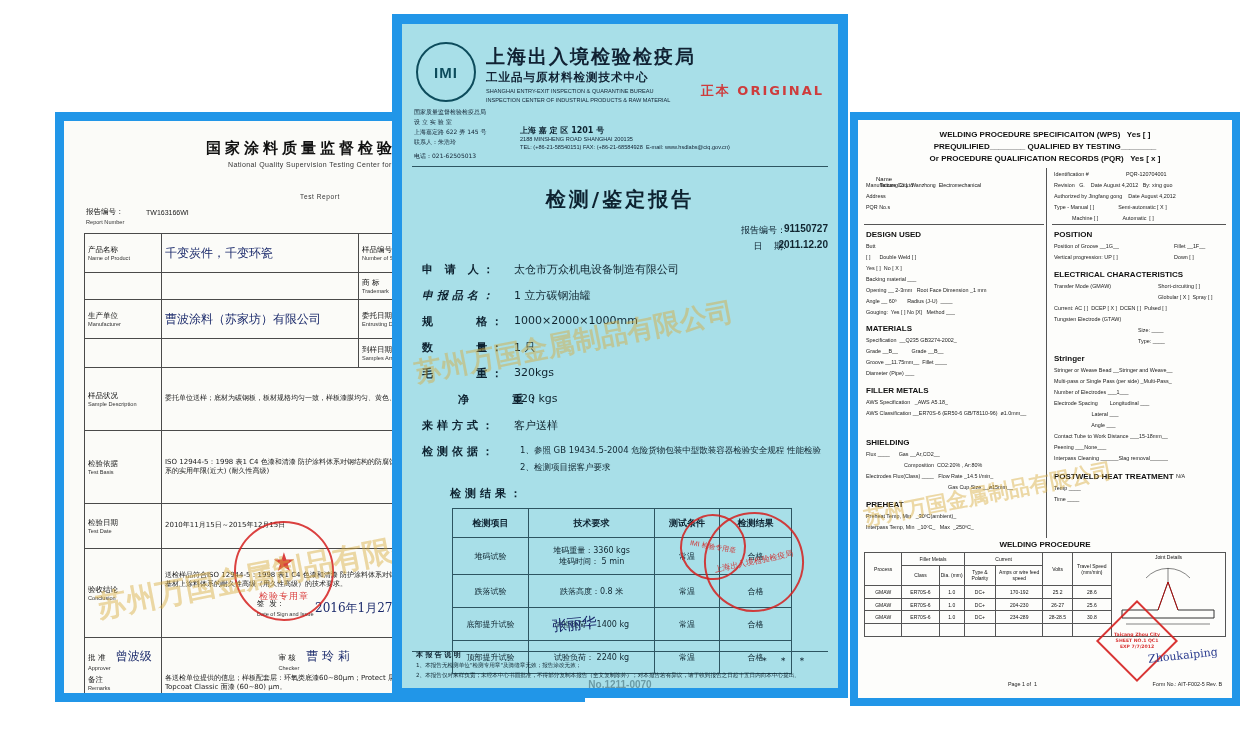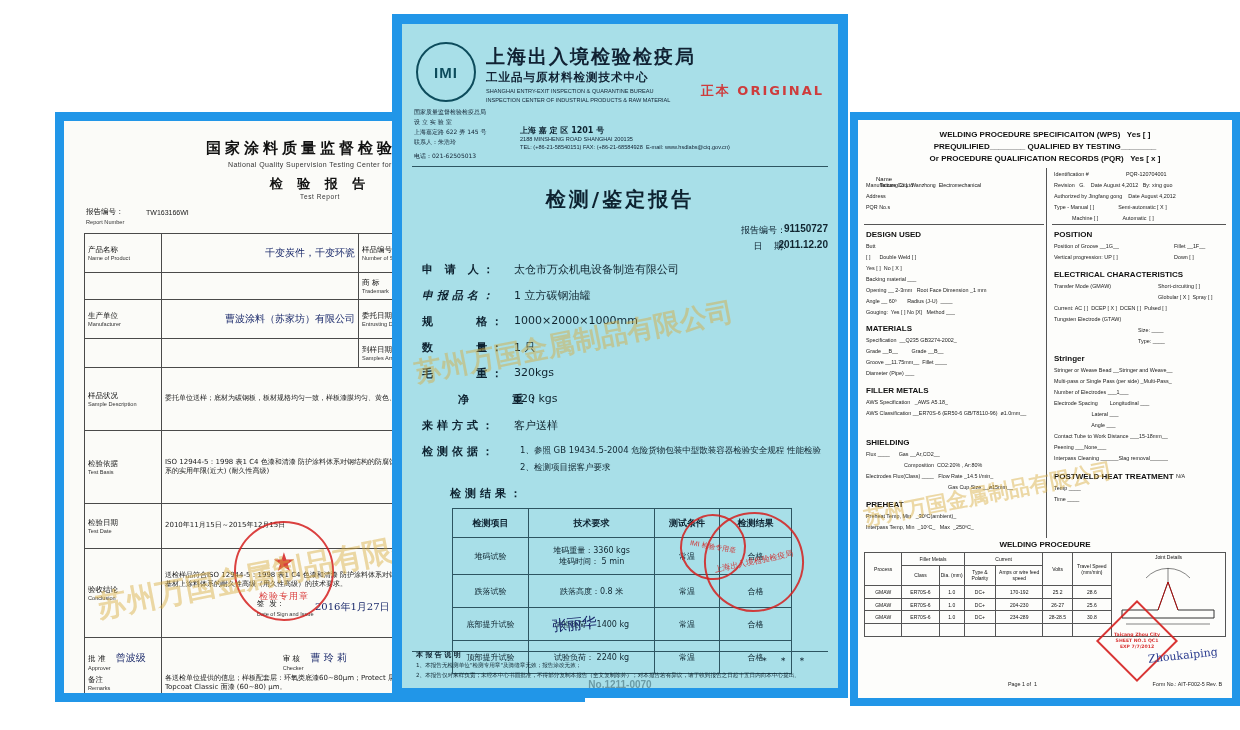--- a/index.html
+++ b/index.html
@@ -25,21 +25,21 @@
   .ctr{text-align:center;}
 
   
   .l-title{font-size:15px;font-weight:bold;letter-spacing:4px;color:#111;}
   .l-sub{font-size:7px;color:#333;letter-spacing:.4px;}
   .l-title2{font-size:13px;font-weight:bold;letter-spacing:5px;color:#111;}
   .l-sub2{font-size:6.5px;color:#333;letter-spacing:.6px;}
   .l-lbl{font-size:7.5px;color:#111;line-height:1.25;}
   .l-en{font-size:5.6px;color:#333;}
   .l-val{font-size:7px;color:#222;line-height:1.3;}
-  .l-val-hand{font-size:10px;color:#1b2a6b;font-family:"DejaVu Serif",serif;text-align:right;}
+  .l-val-hand{font-size:12px;color:#1b2a6b;font-family:"DejaVu Serif",serif;}
 
   table.grid{position:absolute;border-collapse:collapse;}
   table.grid td{border:1px solid #4a4a4a;vertical-align:middle;padding:2px 3px;}
 
   
   .c-org{font-size:19px;font-weight:bold;color:#123;letter-spacing:2px;}
   .c-org2{font-size:11.5px;font-weight:bold;color:#123;letter-spacing:1px;}
   .c-en{font-size:5.6px;color:#123;}
   .c-small{font-size:6px;color:#123;line-height:1.45;}
   .c-title{font-size:20px;font-weight:bold;letter-spacing:3px;color:#0d2230;}
@@ -72,21 +72,20 @@
 </style>
 </head>
 <body>
 
 <div class="cert" id="cert-left">
   <div class="sheet">
 
     <div class="t cn l-title ctr" style="left:0;right:0;top:18px;text-align:center;">国家涂料质量监督检验中心</div>
     <div class="t l-sub ctr" style="left:0;right:0;top:40px;text-align:center;">National Quality Supervision Testing Center for Paint</div>
 
-    <div class="t cn l-title2 ctr" style="left:0;right:0;top:54px;text-align:center;">检 验 报 告</div>
     <div class="t l-sub2 ctr" style="left:0;right:0;top:72px;text-align:center;">Test Report</div>
 
     <div class="t cn l-lbl" style="left:22px;top:86px;">报告编号：</div>
     <div class="t l-en" style="left:22px;top:98px;">Report Number</div>
     <div class="t l-val" style="left:82px;top:87px;">TW163166WI</div>
 
     <div class="t cn l-lbl" style="right:26px;top:86px;">第 1 页 共 2 页</div>
     <div class="t l-en" style="right:26px;top:99px;">Page : 1  of  2</div>
 
     <table class="grid" style="left:20px;top:112px;width:472px;">

